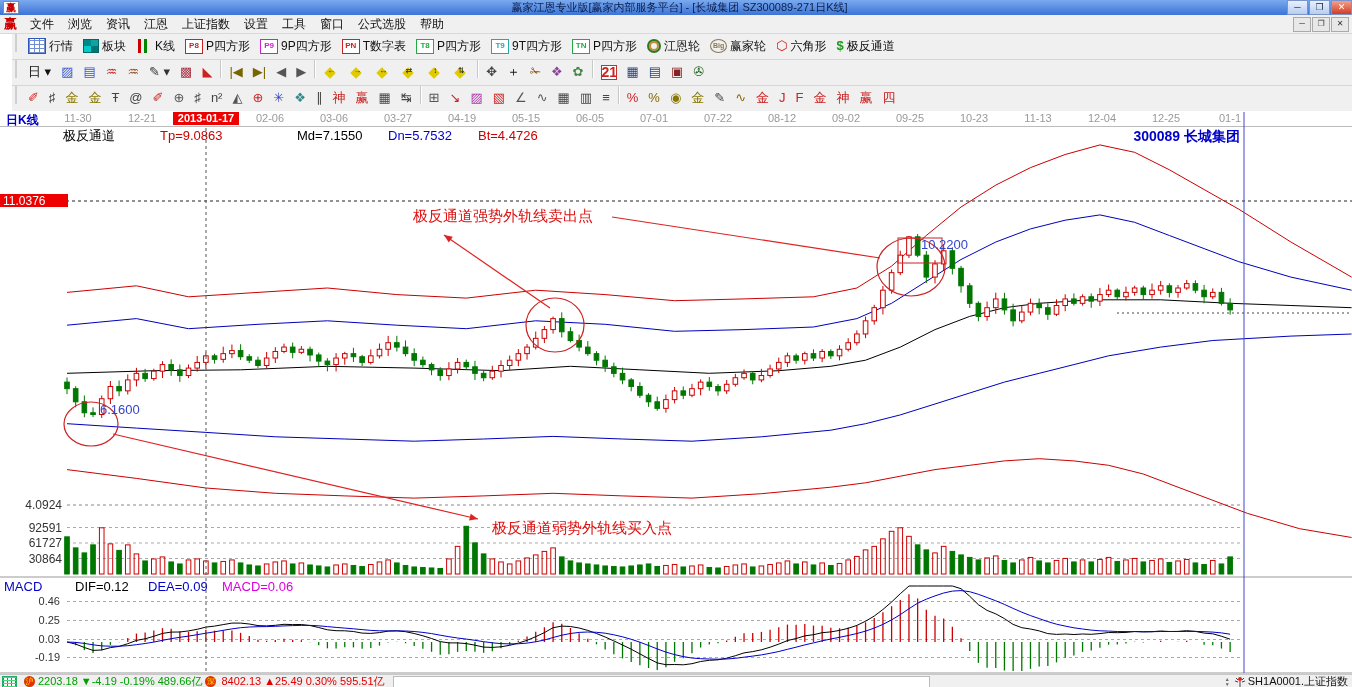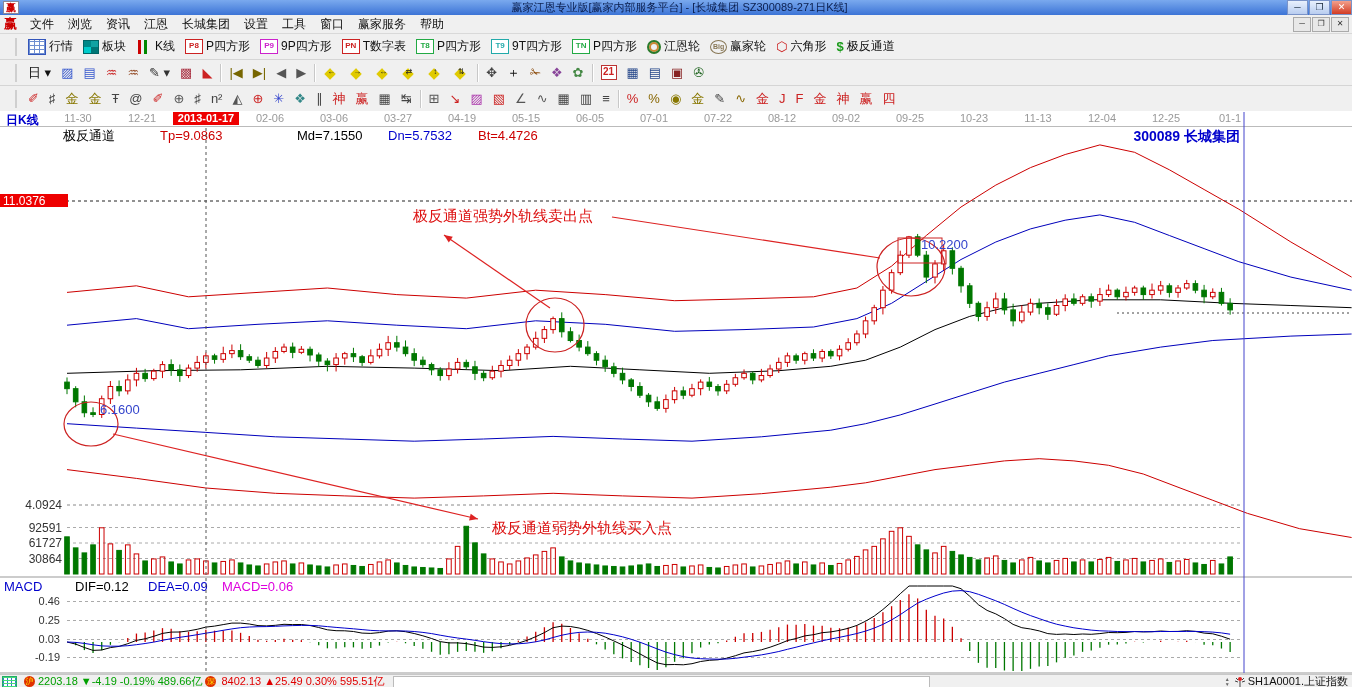--- a/index.html
+++ b/index.html
@@ -15,42 +15,42 @@
   .winctl span{width:19px;height:13px;font-size:9px;line-height:12px;text-align:center;color:#123;
             background:linear-gradient(#e8f0fc,#b9cdf0);border:1px solid #7a93c8;margin-left:1px;cursor:default;}
   .winctl .close{background:linear-gradient(#f2a08c,#d23b23);color:#fff;}
   
   .menubar{height:18px;background:#f0f0f0;border-bottom:1px solid #d9d9d9;display:flex;align-items:center;font-size:12px;color:#111;}
   .menubar .logo{color:#c00;font-weight:bold;margin:0 6px 0 4px;font-size:13px;}
   .menu-item{padding:0 7px;cursor:default;}
   .mdictl{margin-left:auto;display:flex;margin-right:3px;}
   .mdictl span{width:16px;height:13px;border:1px solid #aaa;background:#e8e8e8;font-size:8px;line-height:12px;text-align:center;color:#333;margin-left:1px;}
   
-  .toolbar{height:25px;background:#f0f0f0;border-bottom:1px solid #d5d5d5;display:flex;align-items:center;padding-left:14px;white-space:nowrap;}
+  .toolbar{height:25px;background:#f0f0f0;border-bottom:1px solid #d5d5d5;display:flex;padding-left:2px;white-space:nowrap;margin-left:12px;}
   .tbtn{display:inline-flex;align-items:center;height:22px;padding:0 3px;margin:0 1px;border:1px solid transparent;font-size:12px;color:#111;cursor:default;}
   .tbtn .glyph{font-size:13px;line-height:16px;}
   .tbtn .lbl{margin-left:3px;}
   .tbsep{width:1px;height:18px;background:#c8c8c8;margin:0 3px;box-shadow:1px 0 0 #fff;}
   .grip{width:3px;height:18px;border-left:2px solid #cfcfcf;margin:0 3px 0 1px;}
   .ico-tag{display:inline-block;width:16px;height:13px;font-size:8px;font-weight:bold;line-height:12px;text-align:center;background:#fff;}
   .tbico{display:inline-block;width:16px;height:14px;position:relative;}
   .ico-quotes{border:1px solid #3355bb;background:
       repeating-linear-gradient(0deg,#6f8fd0 0 1px,transparent 1px 4px),
       repeating-linear-gradient(90deg,#6f8fd0 0 1px,transparent 1px 5px),#fff;}
   .ico-blocks{background:#0aa0a0;box-shadow:inset 0 0 0 1px #066,-0px 0 0 0 #fff;
       background:conic-gradient(#11a3a3 25%,#077 0 50%,#0cc 0 75%,#088 0);}
   .ico-kline{background:linear-gradient(90deg,transparent 2px,#c00 2px 5px,transparent 5px 8px,#080 8px 11px,transparent 11px);}
   .ico-wheel{border:2px solid #2a7a2a;border-radius:50%;width:10px;height:10px;box-shadow:inset 0 0 0 2px #c83;}
   .ico-hex{color:#c22;font-size:13px;line-height:13px;width:auto;}
   .ico-big{border:1px solid #875;border-radius:50%;font-size:7px;line-height:12px;text-align:center;color:#875;font-weight:bold;width:15px;height:12px;}
   .ico-dollar{color:#1a9a1a;font-weight:bold;font-size:13px;line-height:14px;width:auto;}
   .diamond{position:relative;width:16px;height:16px;display:inline-block;}
   .diamond .d{color:#e0ca00;font-size:15px;line-height:15px;position:absolute;left:1px;top:0;}
   .diamond .a{position:absolute;left:0;top:2px;width:16px;text-align:center;font-size:8px;color:#222;}
-  .calbox{display:inline-block;width:14px;height:13px;border:1px solid #b33;color:#c22;font-size:10px;font-weight:bold;line-height:12px;text-align:center;background:#fff;}
+  .calbox{display:inline-block;width:14px;height:13px;border:1px solid #b33;color:#c22;font-size:14px;font-weight:bold;line-height:12px;text-align:center;background:#fff;}
   
   #chart-area{position:absolute;left:0;top:111px;width:1352px;height:563px;background:#fff;}
   #chart-svg{position:absolute;left:0;top:0;}
   
   .statusbar{position:absolute;left:0;top:674px;width:1352px;height:13px;background:#f0f0f0;border-top:1px solid #c8c8c8;
              display:flex;align-items:center;font-size:11px;}
   .sb-ico{width:13px;height:10px;margin:0 4px 0 2px;border:1px solid #2a6;background:
       repeating-linear-gradient(0deg,#4d7 0 1px,transparent 1px 3px),
       repeating-linear-gradient(90deg,#37c 0 1px,transparent 1px 4px),#fff;}
   .badge{width:11px;height:11px;border-radius:50%;background:#e03000;color:#ffe000;font-size:8px;line-height:11px;text-align:center;margin:0 3px;}
@@ -74,25 +74,25 @@
   </span>
 </div>
 
 <div class="menubar">
   <span class="logo">赢</span>
   <span id="menu-items" style="display:flex">
       <span class="menu-item">文件</span>
       <span class="menu-item">浏览</span>
       <span class="menu-item">资讯</span>
       <span class="menu-item">江恩</span>
-      <span class="menu-item">长城集团</span>
+      <span class="menu-item">上证指数</span>
       <span class="menu-item">设置</span>
       <span class="menu-item">工具</span>
       <span class="menu-item">窗口</span>
-      <span class="menu-item">赢家服务</span>
+      <span class="menu-item">公式选股</span>
       <span class="menu-item">帮助</span>
     </span>
   <span class="mdictl">
     <span>─</span>
     <span>❐</span>
     <span>✕</span>
   </span>
 </div>
 
 <div class="toolbar" id="toolbar-main">

